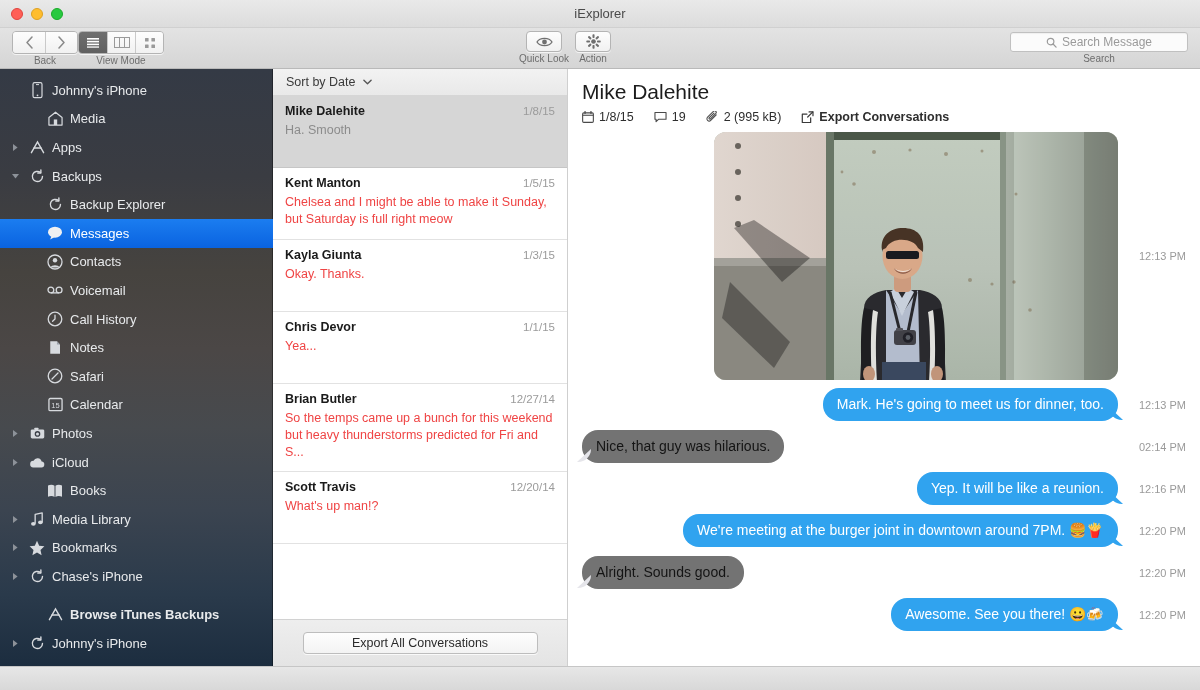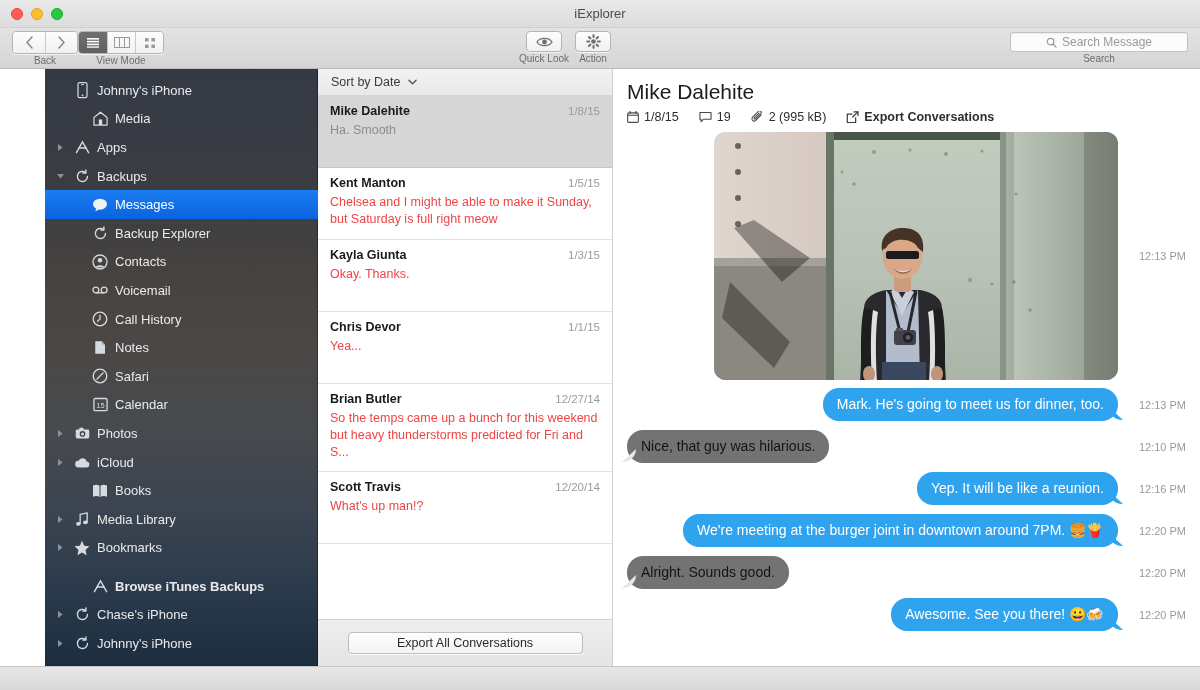--- a/index.html
+++ b/index.html
@@ -116,21 +116,20 @@
   .sidebar {
     width: 273px; flex: 0 0 273px;
     background: linear-gradient(to bottom,
         #343a45 0%, #3a3c42 18%, #46433f 34%,
         #4b4746 47%, #474a4e 60%, #3b4450 74%,
         #2a3a4b 88%, #1c2d3f 100%);
     padding-top: 7px;
     overflow: hidden;
     position: relative;
     box-shadow: inset -1px 0 0 rgba(0,0,0,0.35);
-    margin-left: 45px;
   }
   .srow {
     height: 28.6px;
     display: flex; align-items: center;
     color: #e8eaec;
     font-size: 13px;
     white-space: nowrap;
     position: relative;
   }
   .srow.selected { background: linear-gradient(to bottom, #1b7df0, #0a63e0); color:#fff; }
@@ -398,39 +397,39 @@
             </svg>
           </span>
           <span class="sic">
             <svg width="15" height="15" viewBox="0 0 16 16">
               <path d="M13.3 8 a5.4 5.4 0 1 1-2.1-4.3" fill="none" stroke="#d7dade" stroke-width="1.5" stroke-linecap="round"></path>
                 <path d="M11.6 0.9 L11.6 4.2 L8.3 4.2" fill="none" stroke="#d7dade" stroke-width="1.5" stroke-linecap="round" stroke-linejoin="round"></path>
             </svg>
           </span>
           <span class="slabel">Backups</span>
         </div>
+        <div class="srow lvl2">
+          <span class="disc"></span>
+          <span class="sic">
+            <svg width="15" height="15" viewBox="0 0 16 16">
+              <path d="M13.3 8 a5.4 5.4 0 1 1-2.1-4.3" fill="none" stroke="#d7dade" stroke-width="1.5" stroke-linecap="round"></path>
+                <path d="M11.6 0.9 L11.6 4.2 L8.3 4.2" fill="none" stroke="#d7dade" stroke-width="1.5" stroke-linecap="round" stroke-linejoin="round"></path>
+            </svg>
+          </span>
+          <span class="slabel">Backup Explorer</span>
+        </div>
         <div class="srow lvl2 selected">
           <span class="disc"></span>
           <span class="sic">
             <svg width="16" height="16" viewBox="0 0 16 16">
               <ellipse cx="8" cy="7.2" rx="7" ry="5.5" fill="#eef0f2"></ellipse>
                 <path d="M4.5 11 L3.2 14.6 L7.2 12.2 Z" fill="#eef0f2"></path>
             </svg>
           </span>
           <span class="slabel">Messages</span>
-        </div>
-        <div class="srow lvl2">
-          <span class="disc"></span>
-          <span class="sic">
-            <svg width="15" height="15" viewBox="0 0 16 16">
-              <path d="M13.3 8 a5.4 5.4 0 1 1-2.1-4.3" fill="none" stroke="#d7dade" stroke-width="1.5" stroke-linecap="round"></path>
-                <path d="M11.6 0.9 L11.6 4.2 L8.3 4.2" fill="none" stroke="#d7dade" stroke-width="1.5" stroke-linecap="round" stroke-linejoin="round"></path>
-            </svg>
-          </span>
-          <span class="slabel">Backup Explorer</span>
         </div>
         <div class="srow lvl2">
           <span class="disc"></span>
           <span class="sic">
             <svg width="16" height="16" viewBox="0 0 16 16">
               <circle cx="8" cy="8" r="7" fill="none" stroke="#d7dade" stroke-width="1.3"></circle>
                 <circle cx="8" cy="6.2" r="2.2" fill="#d7dade"></circle>
                 <path d="M3.5 13.6 C4.6 10.6, 11.4 10.6, 12.5 13.6" fill="#d7dade"></path>
             </svg>
           </span>
@@ -547,43 +546,43 @@
               <path d="M1 1 L5.6 4.5 L1 8 Z" fill="#8d9299"></path>
             </svg>
           </span>
           <span class="sic">
             <svg width="16" height="16" viewBox="0 0 16 16">
               <path d="M8 0.8 L10.2 5.7 L15.4 6.3 L11.5 9.9 L12.6 15.2 L8 12.5 L3.4 15.2 L4.5 9.9 L0.6 6.3 L5.8 5.7 Z" fill="#d7dade"></path>
             </svg>
           </span>
           <span class="slabel">Bookmarks</span>
         </div>
-        <div class="srow lvl1 bold header-item">
-          <span class="disc"></span>
-          <span class="sic">
-            <svg width="15" height="15" viewBox="0 0 16 16">
-              <path d="M1.5 13.5 L8 2 L14.5 13.5" fill="none" stroke="#d7dade" stroke-width="1.5" stroke-linecap="round"></path>
-                <line x1="4.3" y1="8.6" x2="11.7" y2="8.6" stroke="#d7dade" stroke-width="1.5" stroke-linecap="round"></line>
-            </svg>
-          </span>
-          <span class="slabel">Browse iTunes Backups</span>
-        </div>
         <div class="srow lvl0">
           <span class="disc">
             <svg width="7" height="9" viewBox="0 0 7 9">
               <path d="M1 1 L5.6 4.5 L1 8 Z" fill="#8d9299"></path>
             </svg>
           </span>
           <span class="sic">
             <svg width="15" height="15" viewBox="0 0 16 16">
               <path d="M13.3 8 a5.4 5.4 0 1 1-2.1-4.3" fill="none" stroke="#d7dade" stroke-width="1.5" stroke-linecap="round"></path>
                 <path d="M11.6 0.9 L11.6 4.2 L8.3 4.2" fill="none" stroke="#d7dade" stroke-width="1.5" stroke-linecap="round" stroke-linejoin="round"></path>
             </svg>
           </span>
           <span class="slabel">Chase's iPhone</span>
+        </div>
+        <div class="srow lvl1 bold header-item">
+          <span class="disc"></span>
+          <span class="sic">
+            <svg width="15" height="15" viewBox="0 0 16 16">
+              <path d="M1.5 13.5 L8 2 L14.5 13.5" fill="none" stroke="#d7dade" stroke-width="1.5" stroke-linecap="round"></path>
+                <line x1="4.3" y1="8.6" x2="11.7" y2="8.6" stroke="#d7dade" stroke-width="1.5" stroke-linecap="round"></line>
+            </svg>
+          </span>
+          <span class="slabel">Browse iTunes Backups</span>
         </div>
         <div class="srow lvl0">
           <span class="disc">
             <svg width="7" height="9" viewBox="0 0 7 9">
               <path d="M1 1 L5.6 4.5 L1 8 Z" fill="#8d9299"></path>
             </svg>
           </span>
           <span class="sic">
             <svg width="15" height="15" viewBox="0 0 16 16">
               <path d="M13.3 8 a5.4 5.4 0 1 1-2.1-4.3" fill="none" stroke="#d7dade" stroke-width="1.5" stroke-linecap="round"></path>
@@ -771,21 +770,21 @@
 </svg>
             </div>
        <span class="ts">12:13 PM</span>
           </div>
           <div class="msgrow out">
             <div class="bubble out">Mark. He's going to meet us for dinner, too.</div>
          <span class="ts">12:13 PM</span>
           </div>
           <div class="msgrow in">
             <div class="bubble in">Nice, that guy was hilarious.</div>
-         <span class="ts">12:10 PM</span>
+         <span class="ts">02:14 PM</span>
           </div>
           <div class="msgrow out">
             <div class="bubble out">Yep. It will be like a reunion.</div>
          <span class="ts">12:16 PM</span>
           </div>
           <div class="msgrow out">
             <div class="bubble out">We're meeting at the burger joint in downtown around 7PM. 🍔🍟</div>
          <span class="ts">12:20 PM</span>
           </div>
           <div class="msgrow in">

